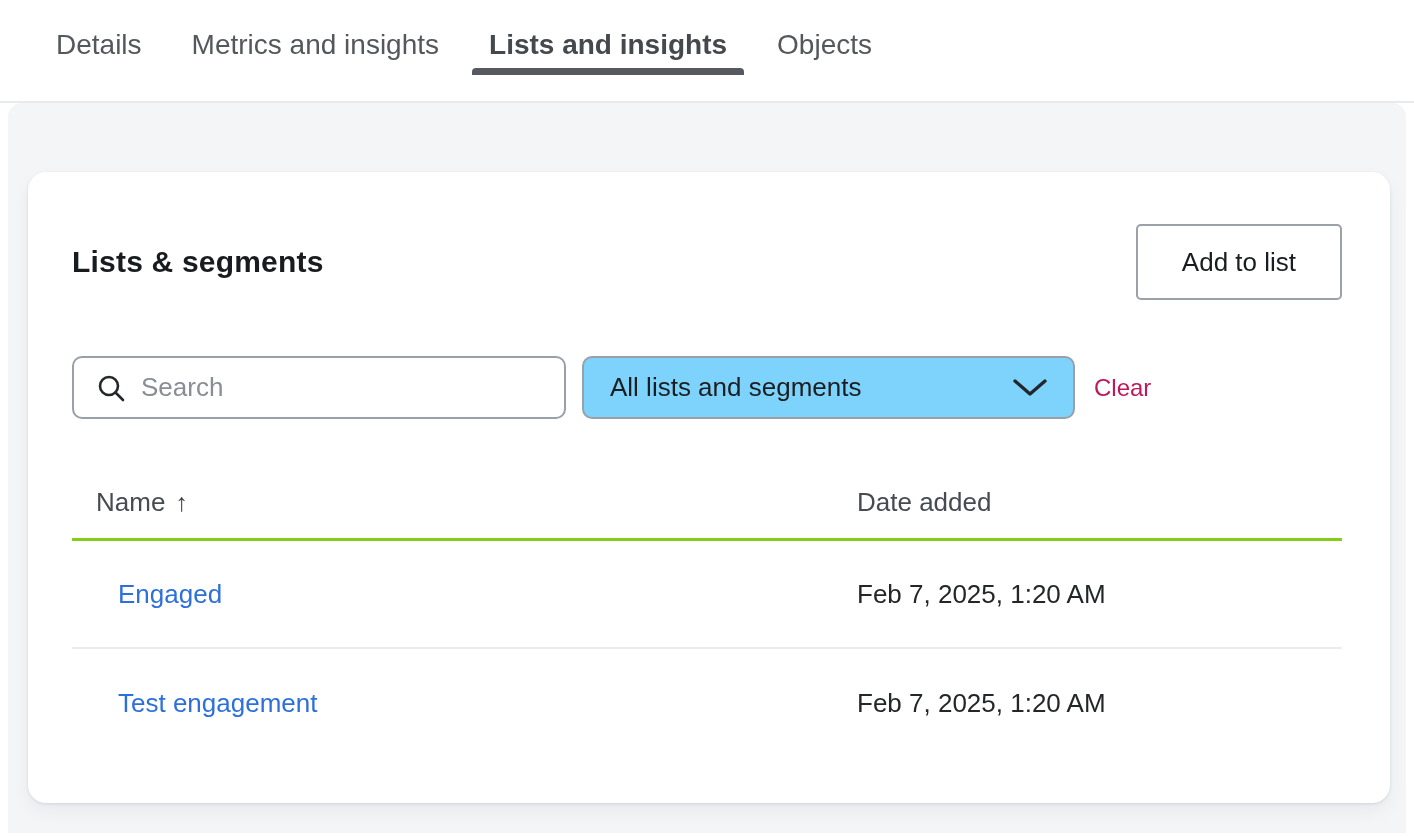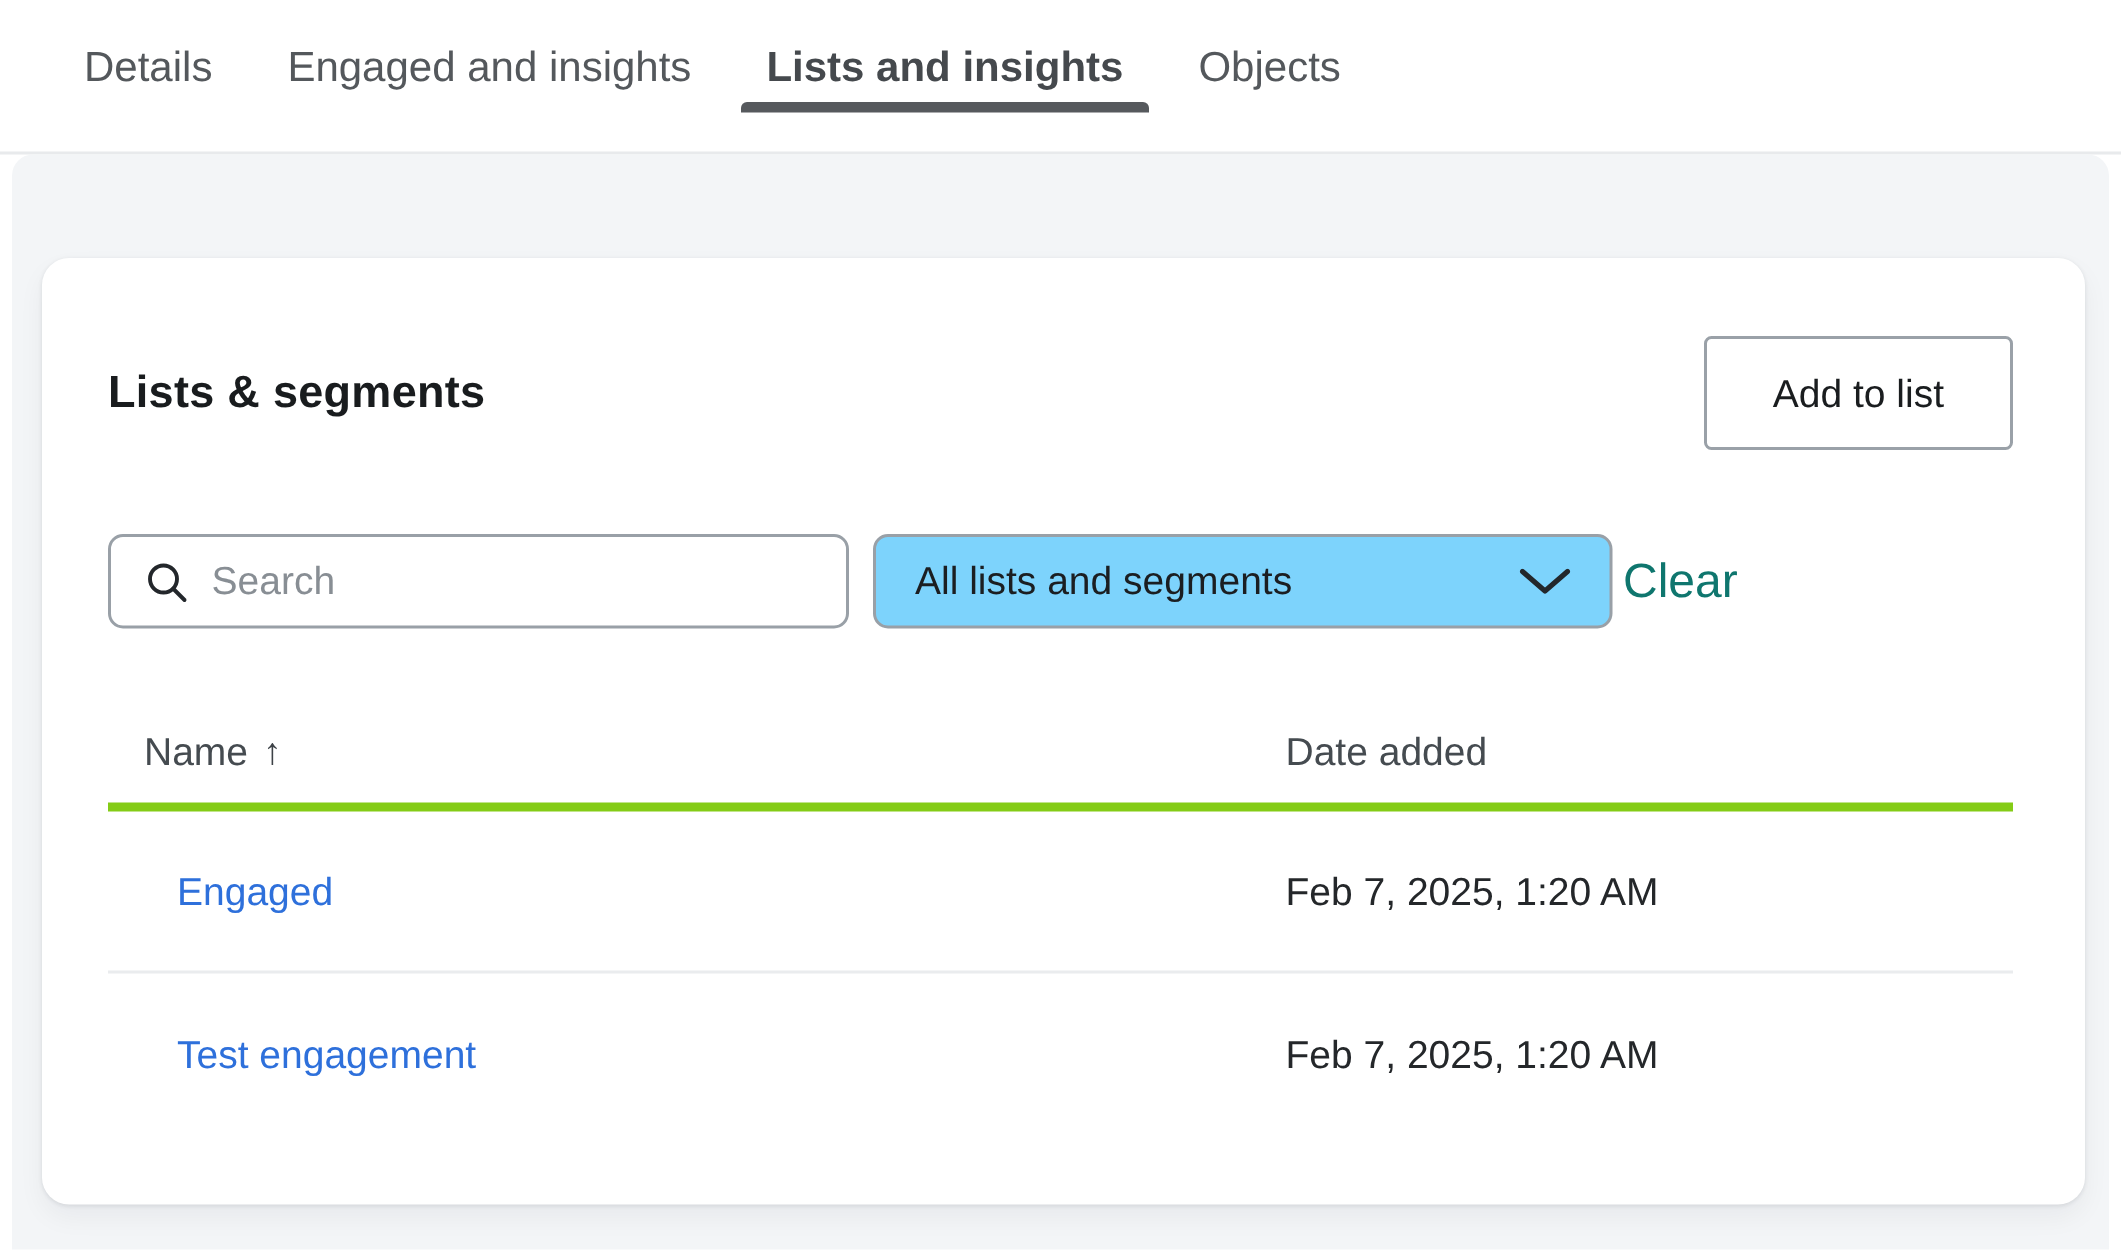--- a/index.html
+++ b/index.html
@@ -123,33 +123,33 @@
     border:2px solid #99a0a7;
     border-radius:10px;
     display:flex;
     align-items:center;
     justify-content:space-between;
     padding:0 26px;
     cursor:pointer;
   }
   .dropdown-label { font-size:26px; color:#1b1e21; }
   .clear-link {
-    margin-left:7px;
-    font-size:32px;
-    color:#0f766e;
+    margin-left:19px;
+    font-size:24px;
+    color:#be185d;
     text-decoration:none;
     cursor:pointer;
   }
 
   
   .table { margin:0 48px 0 44px; }
   .thead {
     margin-top:48px;
     height:74px;
-    border-bottom:6px solid #84cc16;
+    border-bottom:3px solid #84cc16;
     display:grid;
     grid-template-columns:785px 1fr;
     align-items:center;
     font-size:26px;
     color:#454b50;
   }
   .th-name { padding-left:24px; display:flex; align-items:center; gap:10px; cursor:pointer; }
   .sort-arrow { font-size:25px; color:#3d4247; }
   .th-date { cursor:pointer; }
   .trow {
@@ -164,21 +164,21 @@
   .cell-name a { color:#2e70db; text-decoration:none; cursor:pointer; }
   .cell-date { color:#24272a; }
 
   svg { display:block; }
 </style>
 </head>
 <body>
 
 <header class="tabbar">
   <div class="tab">Details</div>
-  <div class="tab">Engaged and insights</div>
+  <div class="tab">Metrics and insights</div>
   <div class="tab active">Lists and insights</div>
   <div class="tab">Objects</div>
 </header>
 
 <main class="panel">
   <section class="card">
 
     <div class="card-head">
       <h1 class="card-title">Lists &amp; segments</h1>
       <button class="add-btn">Add to list</button>

